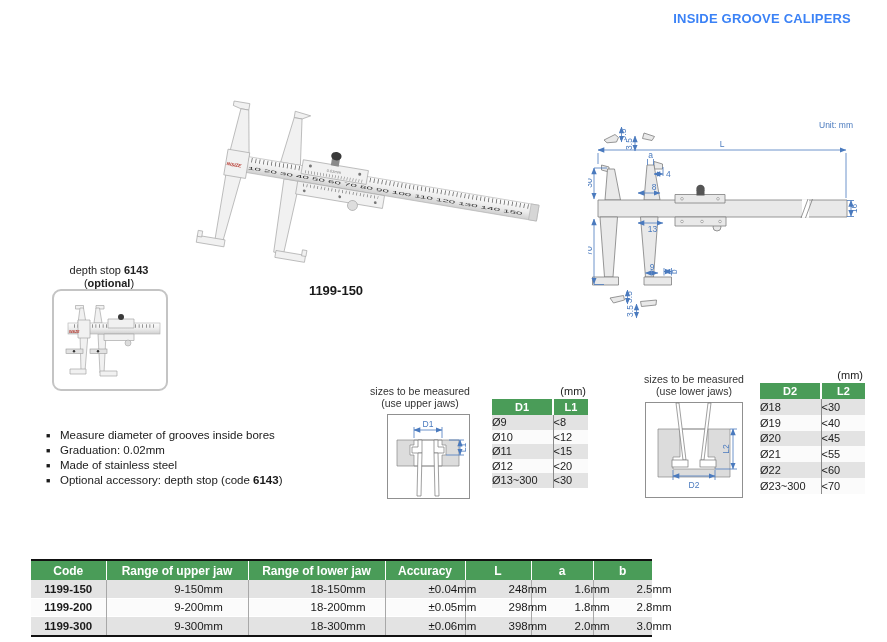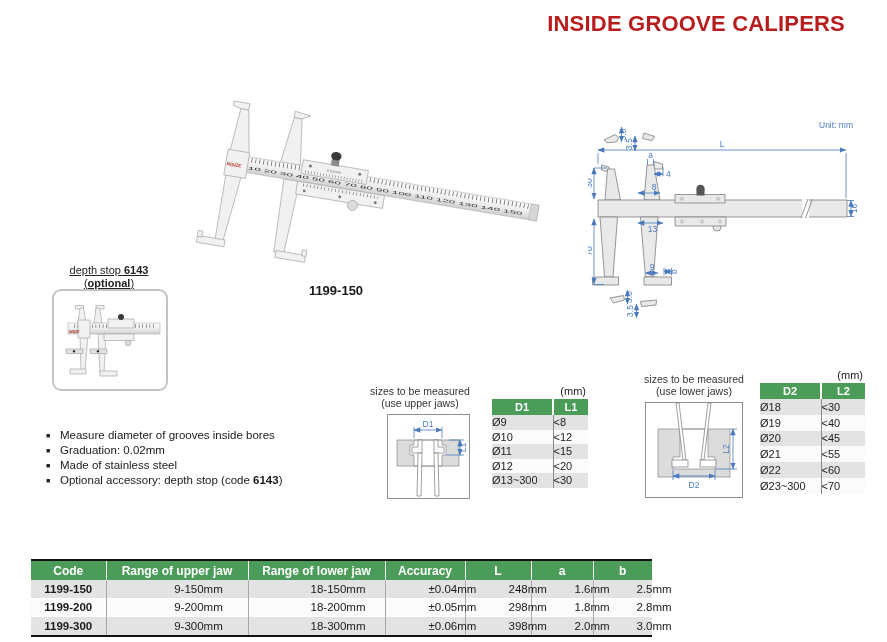--- a/index.html
+++ b/index.html
@@ -1,27 +1,27 @@
 <!DOCTYPE html>
 <html><head>
 <meta charset="utf-8">
 <style>
   html,body{margin:0;padding:0;background:#fff;}
   #page{position:relative;width:887px;height:642px;background:#fff;overflow:hidden;
         font-family:"Liberation Sans",sans-serif;color:#222;}
   
-  #title{position:absolute;top:11px;right:42px;font-size:22px;font-weight:bold;
-         color:#b91c1c;letter-spacing:.2px;}
+  #title{position:absolute;top:11px;right:36px;font-size:13px;font-weight:bold;
+         color:#3b82f6;letter-spacing:.2px;}
   
   #photo{position:absolute;left:182px;top:92px;}
   #product-code{position:absolute;left:298px;top:283px;width:76px;text-align:center;
                 font-size:13px;font-weight:bold;color:#1a1a1a;}
   
   #ds-caption{position:absolute;left:48px;top:264px;width:122px;text-align:center;
-              font-size:11px;line-height:12.5px;color:#222;text-decoration:underline;}
+              font-size:11px;line-height:12.5px;color:#222;}
   #ds-box{position:absolute;left:52px;top:289px;width:112px;height:98px;background:#fff;
           border:2px solid #c4c4c4;border-radius:9px;display:flex;align-items:center;justify-content:center;}
   
   #features{position:absolute;left:46px;top:428px;margin:0;padding:0;list-style:none;}
   #features li{position:relative;padding-left:14px;font-size:11.5px;line-height:15px;color:#1a1a1a;}
   #features li::before{content:"■";position:absolute;left:0;top:0;font-size:7px;line-height:15px;color:#1a1a1a;}
   
   #tech{position:absolute;left:588px;top:107px;}
   
   .sec-caption{position:absolute;text-align:center;font-size:10.5px;line-height:11.5px;color:#333;}

